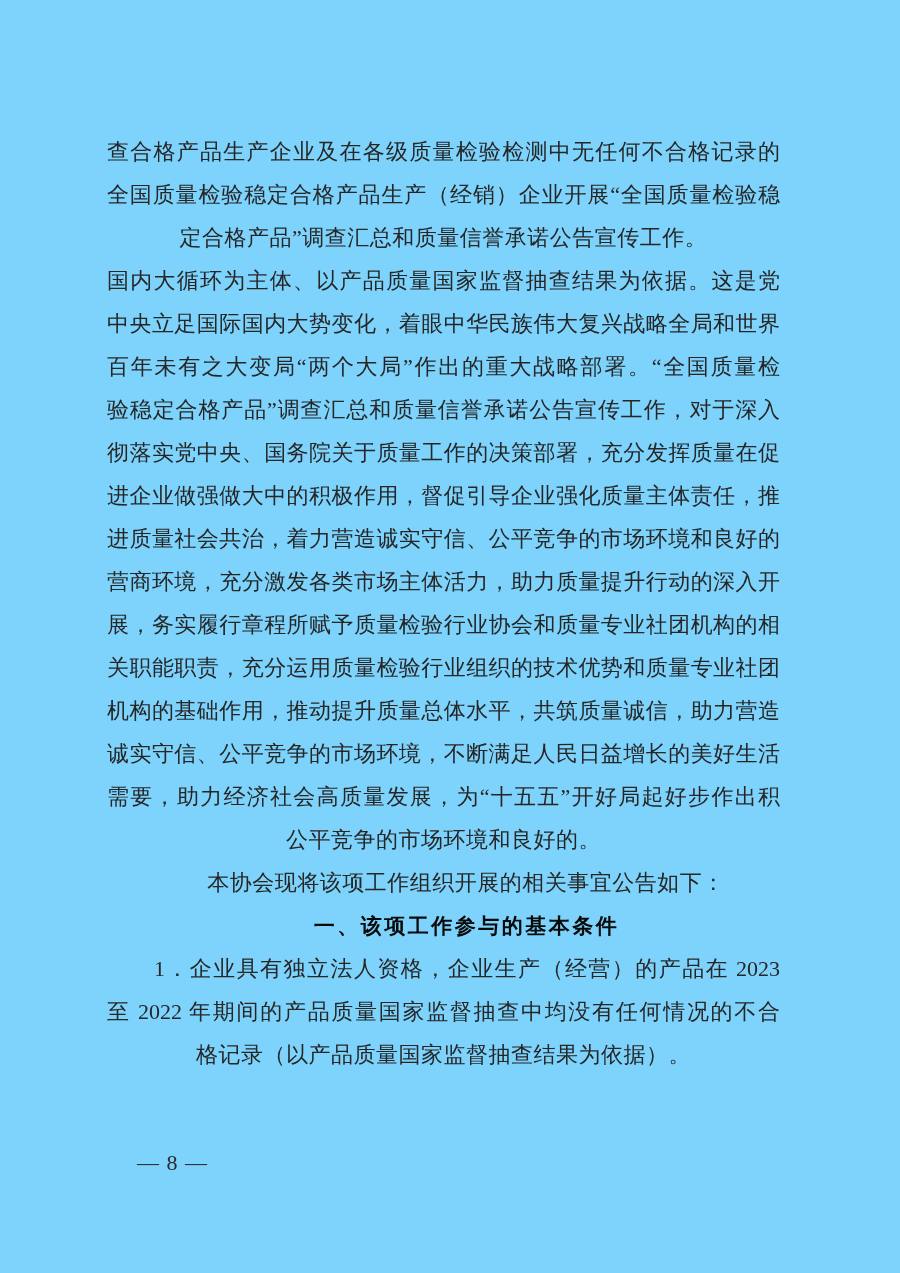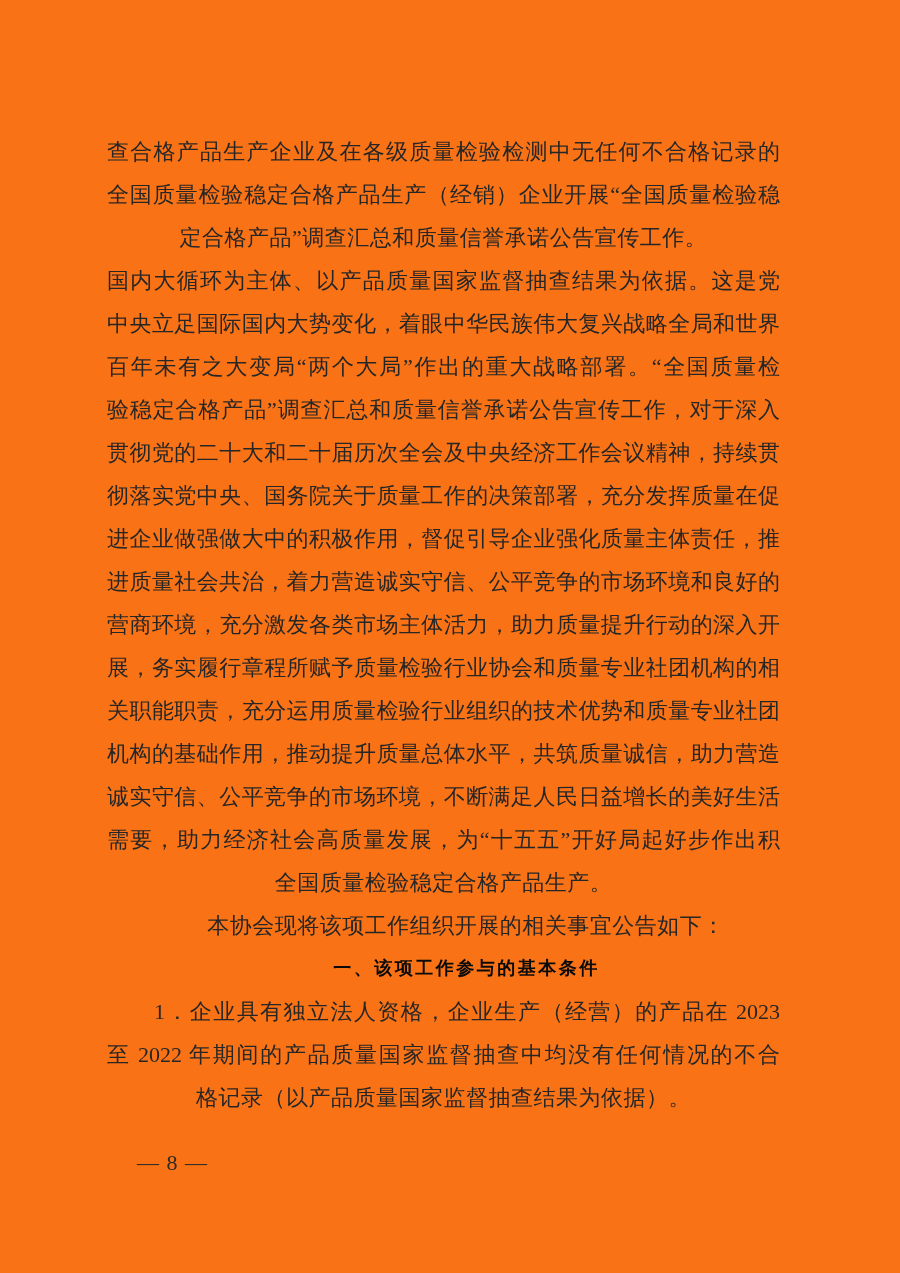--- a/index.html
+++ b/index.html
@@ -1,21 +1,21 @@
 <!DOCTYPE html>
 <html lang="zh"><head>
 <meta charset="utf-8">
 <style>
   html, body { margin: 0; padding: 0; background: #e8e8e8; }
   .page {
     position: relative;
     width: 900px;
     height: 1273px;
     margin: 0 auto;
-    background: #f97316;
+    background: #7dd3fc;
     overflow: hidden;
     font-family: "Liberation Serif", "DejaVu Serif", serif;
   }
   .doc {
     position: absolute;
     left: 107px;
     top: 130px;
     width: 673px;
     color: #262626;
   }
@@ -29,21 +29,21 @@
   }
   .line.j {
     text-align: justify;
     text-align-last: justify;
     text-justify: inter-character;
     letter-spacing: 0;
   }
   .block.heading .line {
     font-family: "Liberation Sans", "DejaVu Sans", sans-serif;
     font-weight: 700;
-    font-size: 18px;
+    font-size: 21px;
     color: #0a0a0a;
     padding-left: 46px;
     letter-spacing: 2.5px;
   }
   .footer {
     position: absolute;
     left: 137px;
     top: 1150px;
     font-size: 22px;
     line-height: 26px;
@@ -59,31 +59,30 @@
       <div class="block paragraph">
         <div class="line j">查合格产品生产企业及在各级质量检验检测中无任何不合格记录的</div>
         <div class="line j">全国质量检验稳定合格产品生产（经销）企业开展“全国质量检验稳</div>
         <div class="line">定合格产品”调查汇总和质量信誉承诺公告宣传工作。</div>
       </div>
       <div class="block paragraph">
         <div class="line j">国内大循环为主体、以产品质量国家监督抽查结果为依据。这是党</div>
         <div class="line j">中央立足国际国内大势变化，着眼中华民族伟大复兴战略全局和世界</div>
         <div class="line j">百年未有之大变局“两个大局”作出的重大战略部署。“全国质量检</div>
         <div class="line j">验稳定合格产品”调查汇总和质量信誉承诺公告宣传工作，对于深入</div>
-        <div class="line j">贯彻党的二十大和二十届历次全会及中央经济工作会议精神，持续贯</div>
         <div class="line j">彻落实党中央、国务院关于质量工作的决策部署，充分发挥质量在促</div>
         <div class="line j">进企业做强做大中的积极作用，督促引导企业强化质量主体责任，推</div>
         <div class="line j">进质量社会共治，着力营造诚实守信、公平竞争的市场环境和良好的</div>
         <div class="line j">营商环境，充分激发各类市场主体活力，助力质量提升行动的深入开</div>
         <div class="line j">展，务实履行章程所赋予质量检验行业协会和质量专业社团机构的相</div>
         <div class="line j">关职能职责，充分运用质量检验行业组织的技术优势和质量专业社团</div>
         <div class="line j">机构的基础作用，推动提升质量总体水平，共筑质量诚信，助力营造</div>
         <div class="line j">诚实守信、公平竞争的市场环境，不断满足人民日益增长的美好生活</div>
         <div class="line j">需要，助力经济社会高质量发展，为“十五五”开好局起好步作出积</div>
-        <div class="line">全国质量检验稳定合格产品生产。</div>
+        <div class="line">公平竞争的市场环境和良好的。</div>
       </div>
       <div class="block paragraph">
         <div class="line">　　本协会现将该项工作组织开展的相关事宜公告如下：</div>
       </div>
       <div class="block heading">
         <div class="line">一、该项工作参与的基本条件</div>
       </div>
       <div class="block paragraph">
         <div class="line j">　　1．企业具有独立法人资格，企业生产（经营）的产品在 2023</div>
         <div class="line j">至 2022 年期间的产品质量国家监督抽查中均没有任何情况的不合</div>

